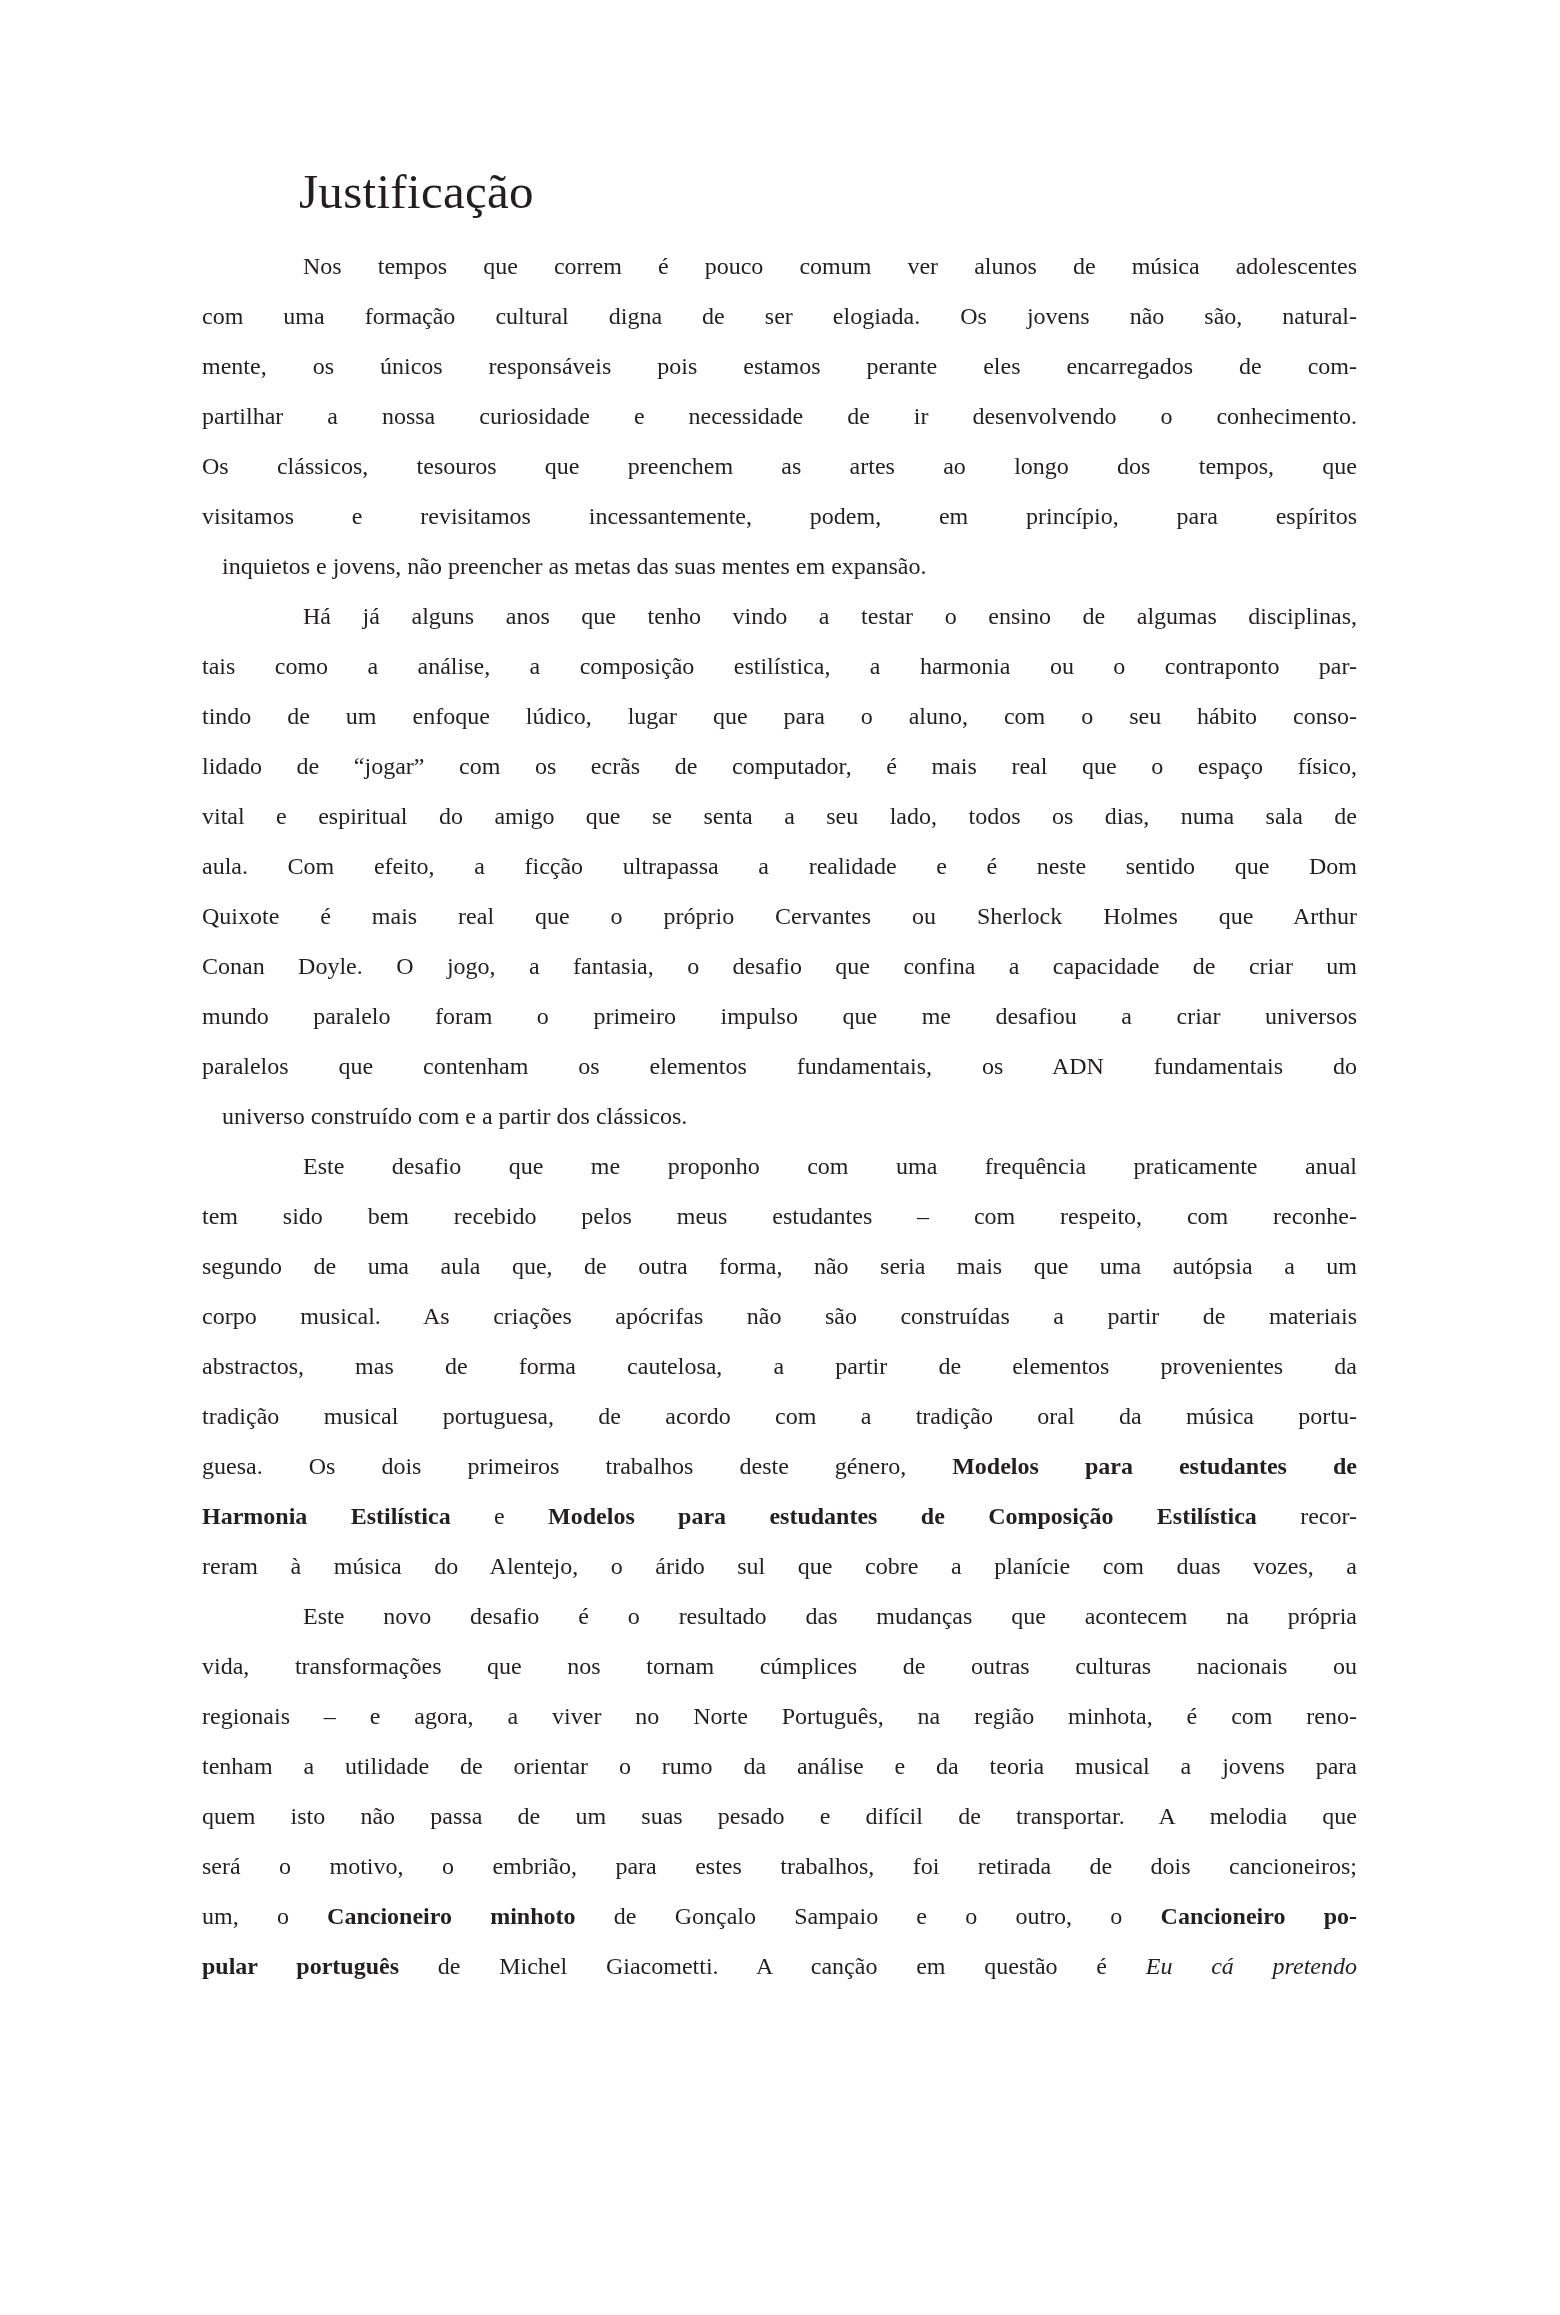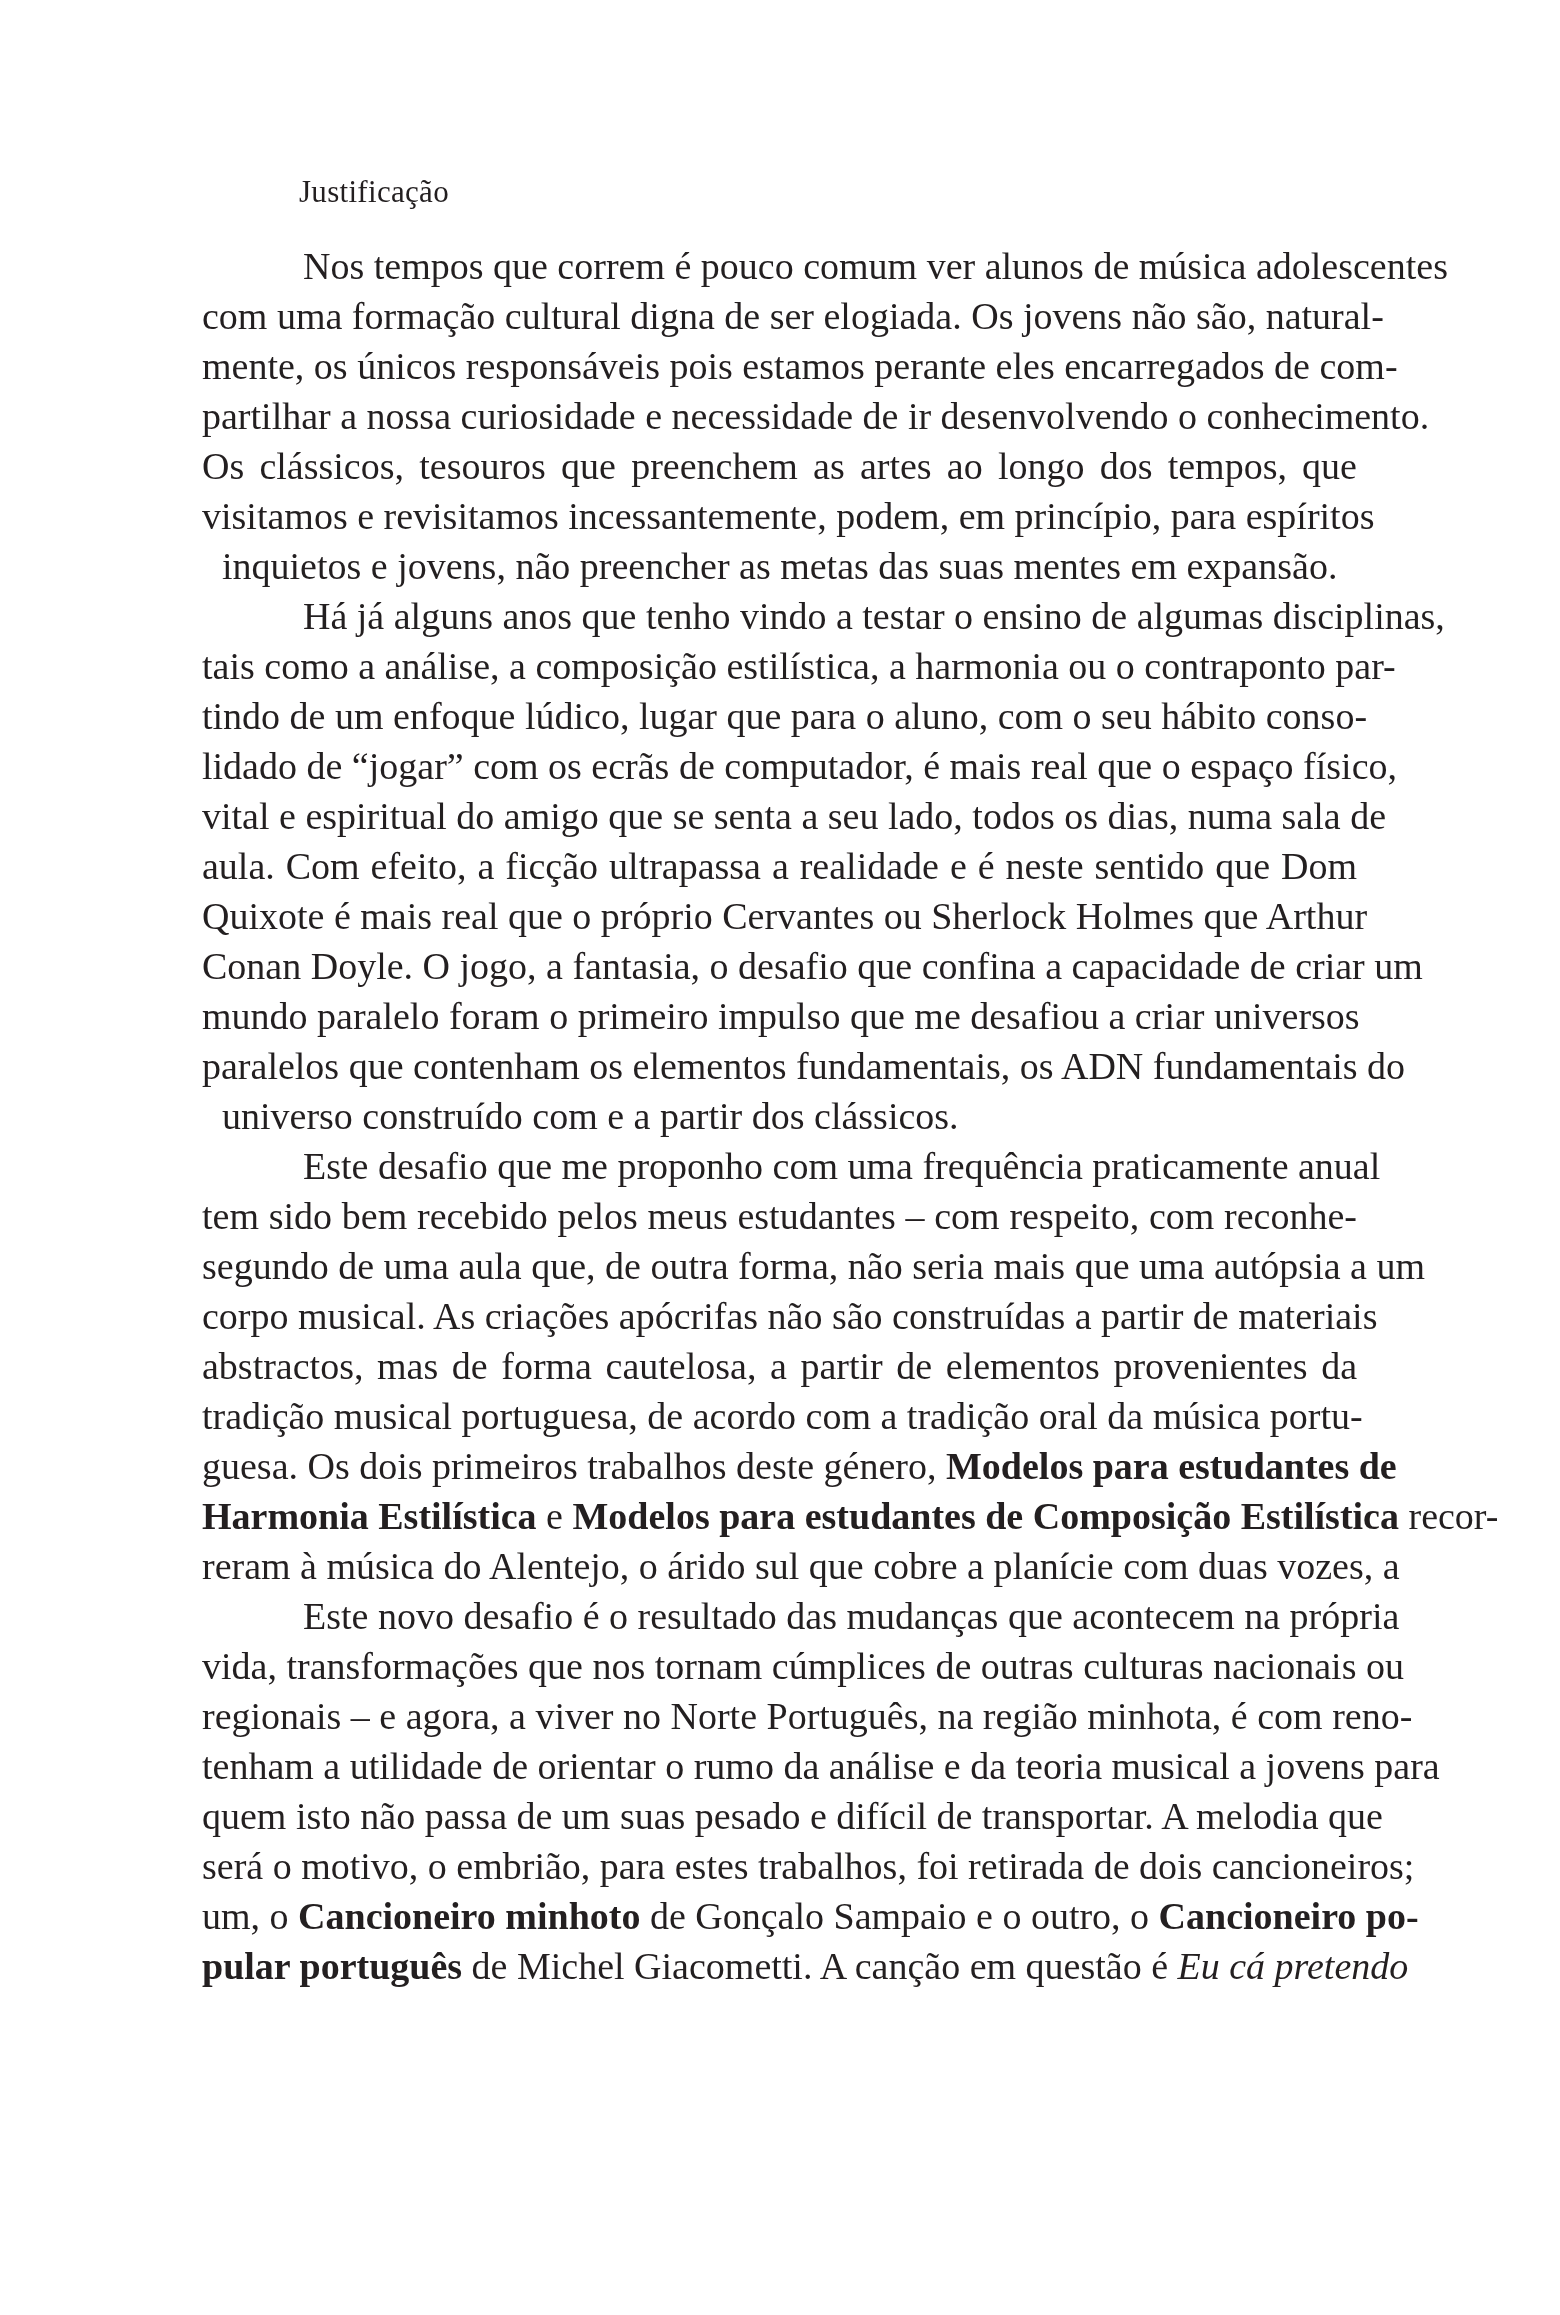--- a/index.html
+++ b/index.html
@@ -4,29 +4,29 @@
 <style>
   html, body { margin: 0; padding: 0; background: #ffffff; }
   body { width: 1560px; height: 2316px; position: relative; overflow: hidden; }
   .page {
     position: absolute; left: 0; top: 0; width: 1560px; height: 2316px;
     background: #ffffff; color: #231f20;
     font-family: "Liberation Serif", "DejaVu Serif", serif;
   }
   .title {
     position: absolute; left: 299px; top: 165px;
-    font-size: 31px; line-height: 54px; margin: 0; font-weight: normal;
+    font-size: 49px; line-height: 54px; margin: 0; font-weight: normal;
     letter-spacing: 0.3px;
   }
   .body-text {
     position: absolute; left: 202px; top: 241px; width: 1155px;
   }
   .line {
     display: block; height: 50px; line-height: 50px;
-    font-size: 38px; white-space: nowrap;
+    font-size: 24px; white-space: nowrap;
     text-align: justify; text-align-last: justify;
     overflow: visible;
   }
   .line.last { text-align-last: left; margin-left: 20px; }
   .line.indent { padding-left: 101px; }
   .b { font-weight: bold; }
   .i { font-style: italic; }
 </style>
 </head>
 <body>

